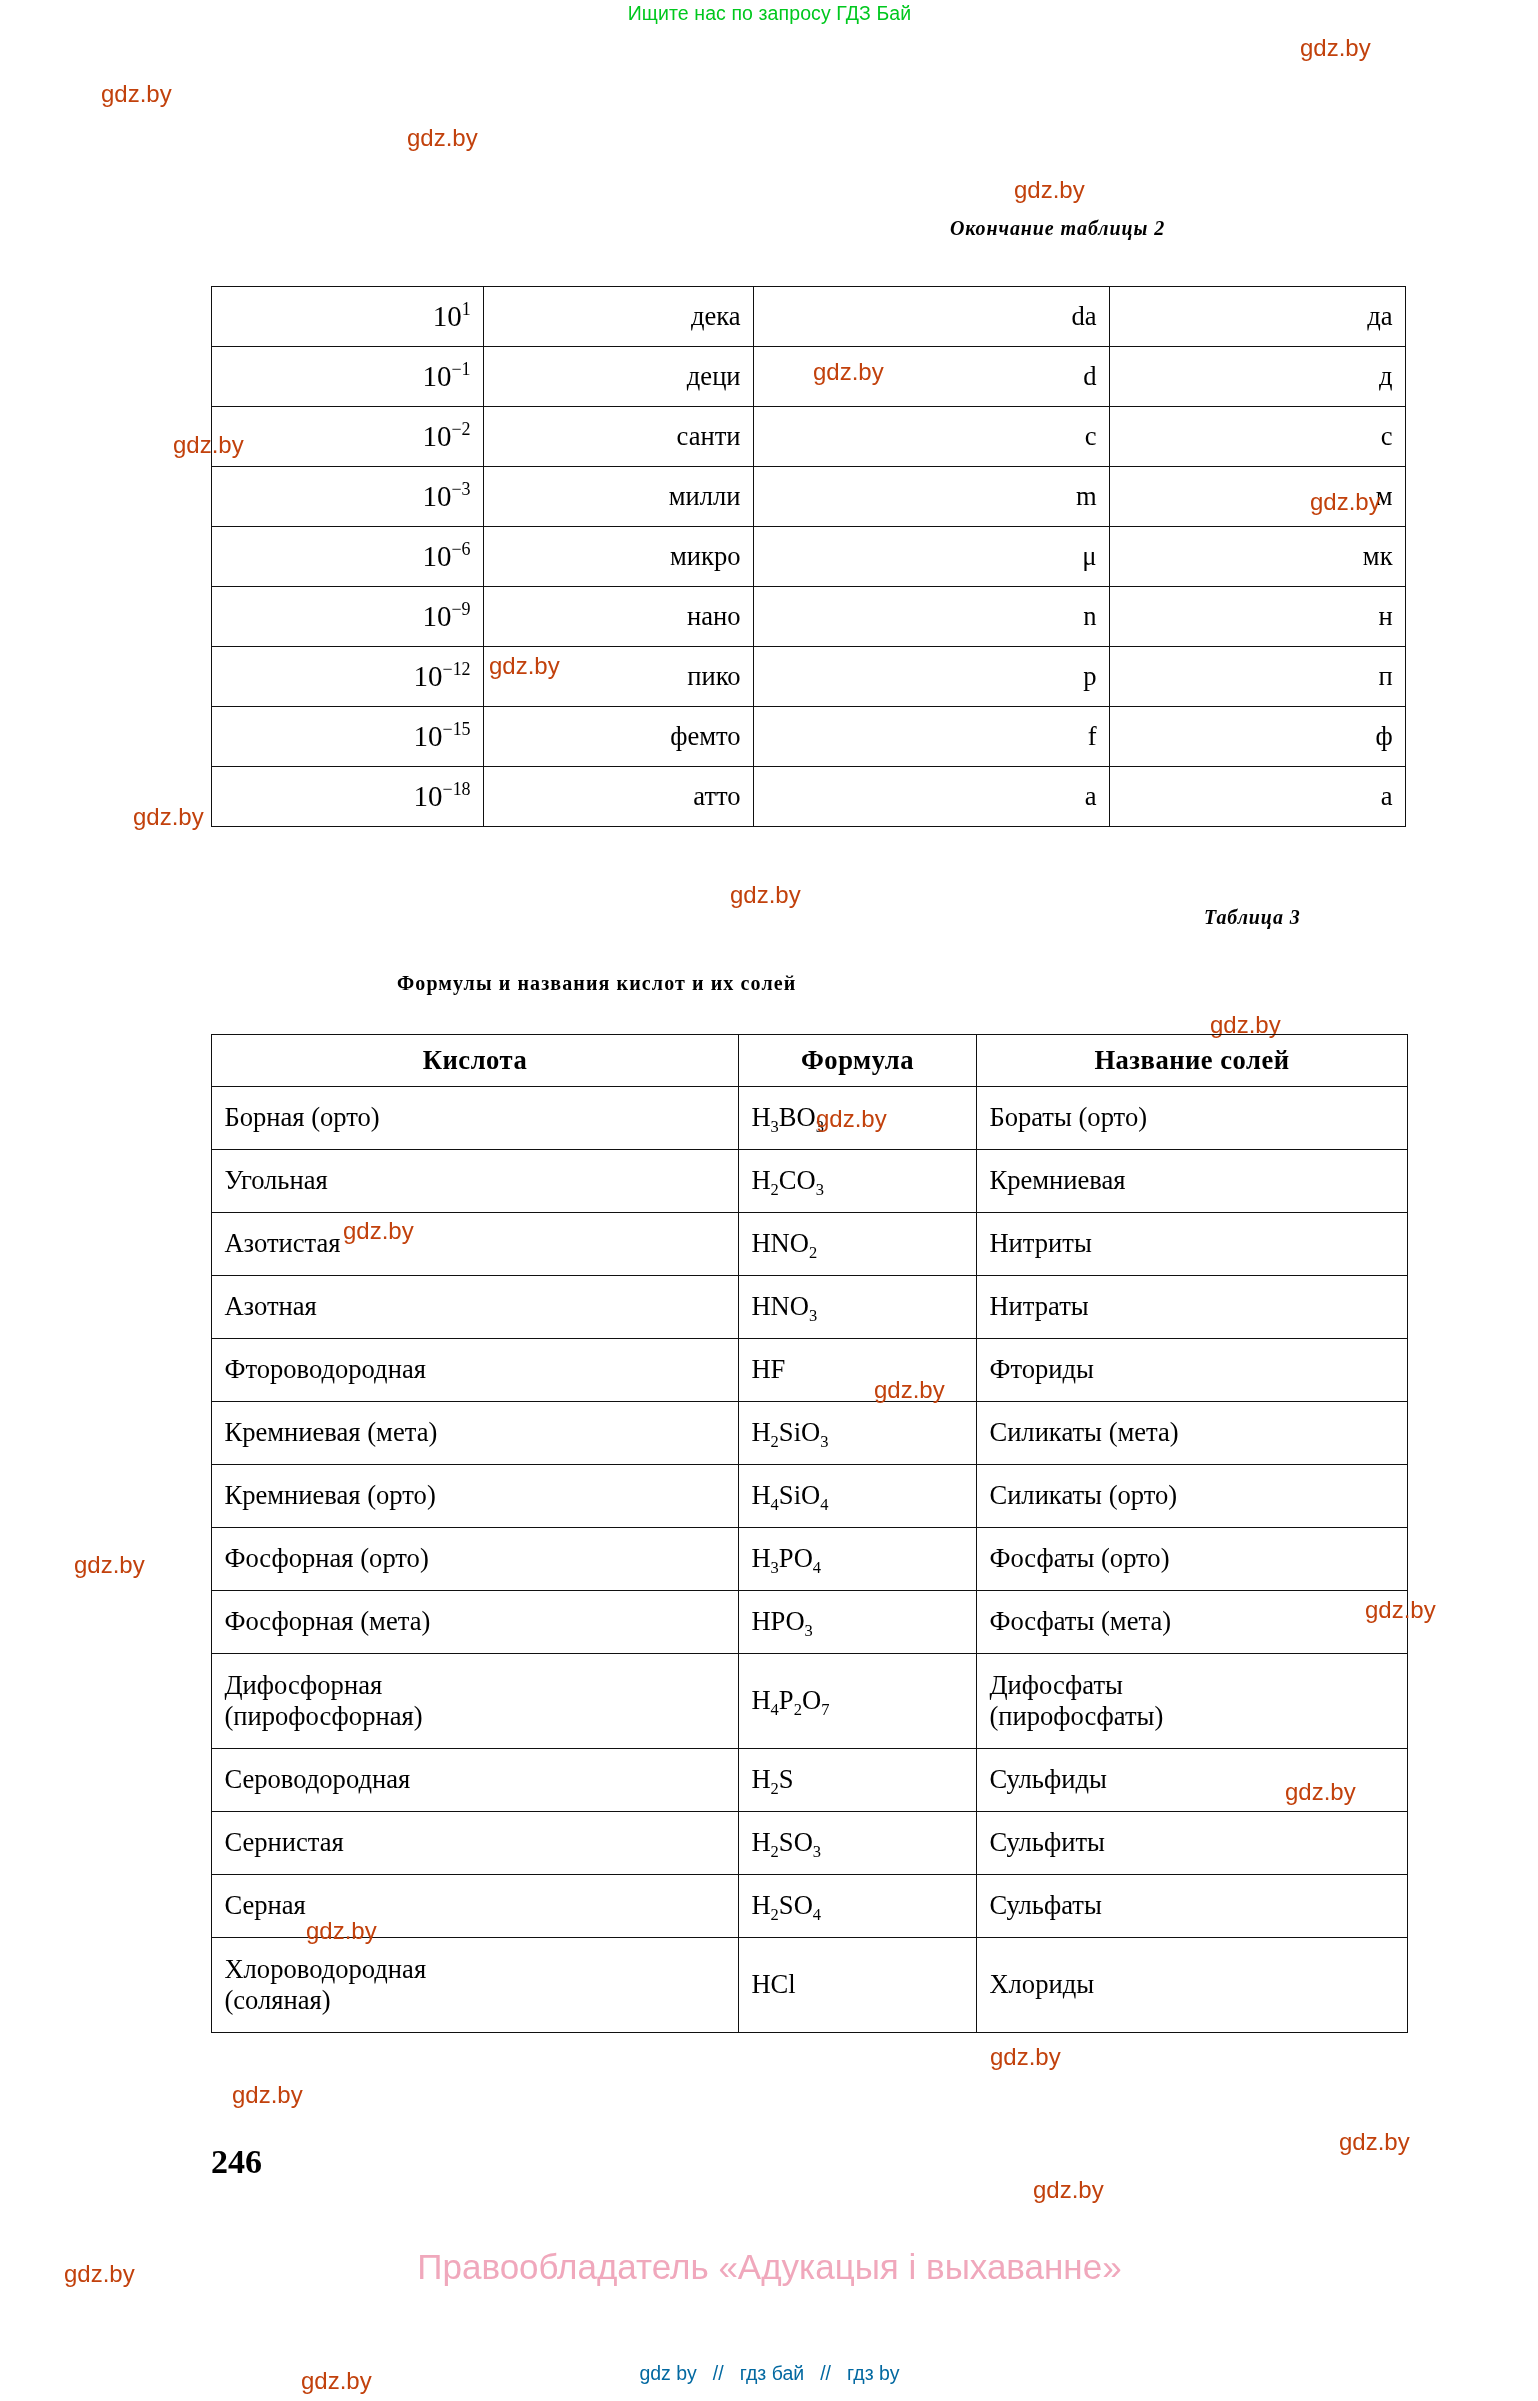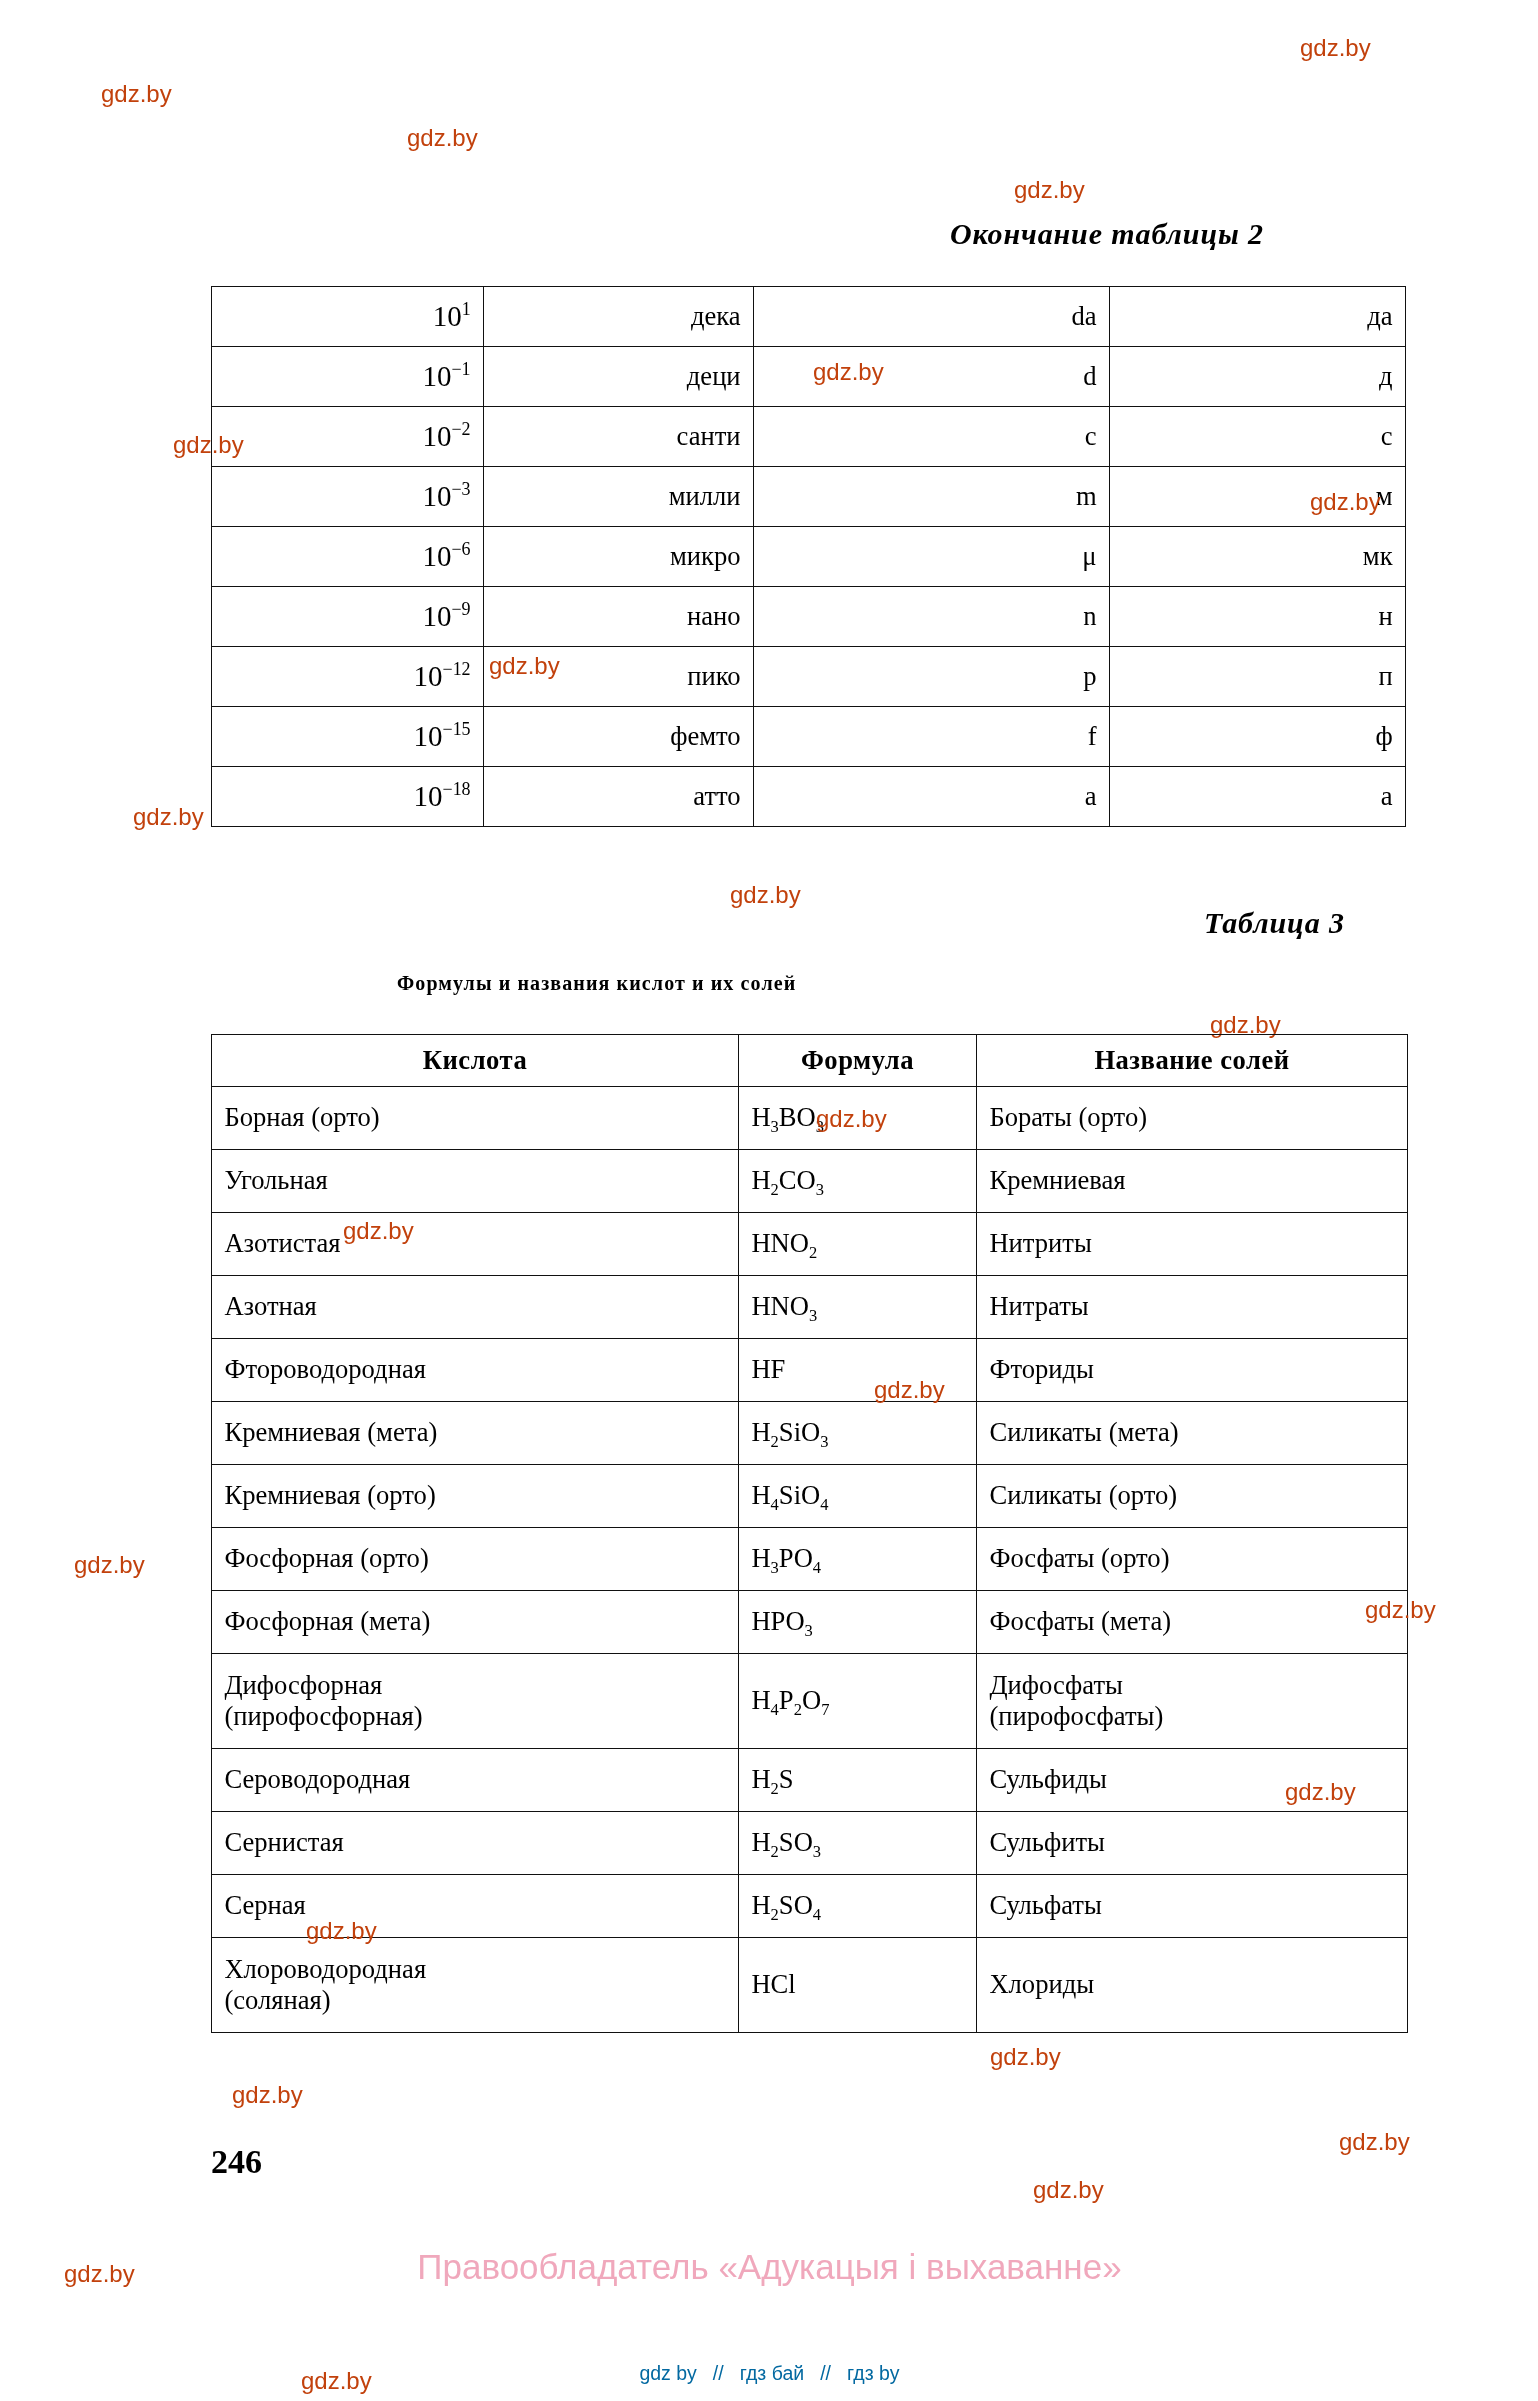--- a/index.html
+++ b/index.html
@@ -42,21 +42,21 @@
     white-space: nowrap;
     pointer-events: none;
   }
 
   
   .table-caption-italic {
     position: absolute;
     font-family: "Liberation Serif", serif;
     font-style: italic;
     font-weight: bold;
-    font-size: 30px;
+    font-size: 20px;
     letter-spacing: 0.9px;
     white-space: nowrap;
   }
   .table-heading-bold {
     position: absolute;
     font-family: "Liberation Serif", serif;
     font-weight: bold;
     font-size: 20px;
     letter-spacing: 1.1px;
     white-space: nowrap;
@@ -138,20 +138,21 @@
     color: #0369a1;
     white-space: nowrap;
   }
   .footer-links span { margin: 0 5.3px; }
 </style>
 </head>
 <body>
 
 <div id="page">
 
+  <div class="promo-banner">Ищите нас по запросу ГДЗ Бай</div>
 
   <div class="wm" style="left:1300px; top:34px;">gdz.by</div>
   <div class="wm" style="left:101px;  top:80px;">gdz.by</div>
   <div class="wm" style="left:407px;  top:124px;">gdz.by</div>
   <div class="wm" style="left:1014px; top:176px;">gdz.by</div>
 
   <div class="table-caption-italic" style="left:950px; top:217px;">Окончание таблицы 2</div>
 
   <table class="doc-table" id="prefix-table">
     <colgroup>

